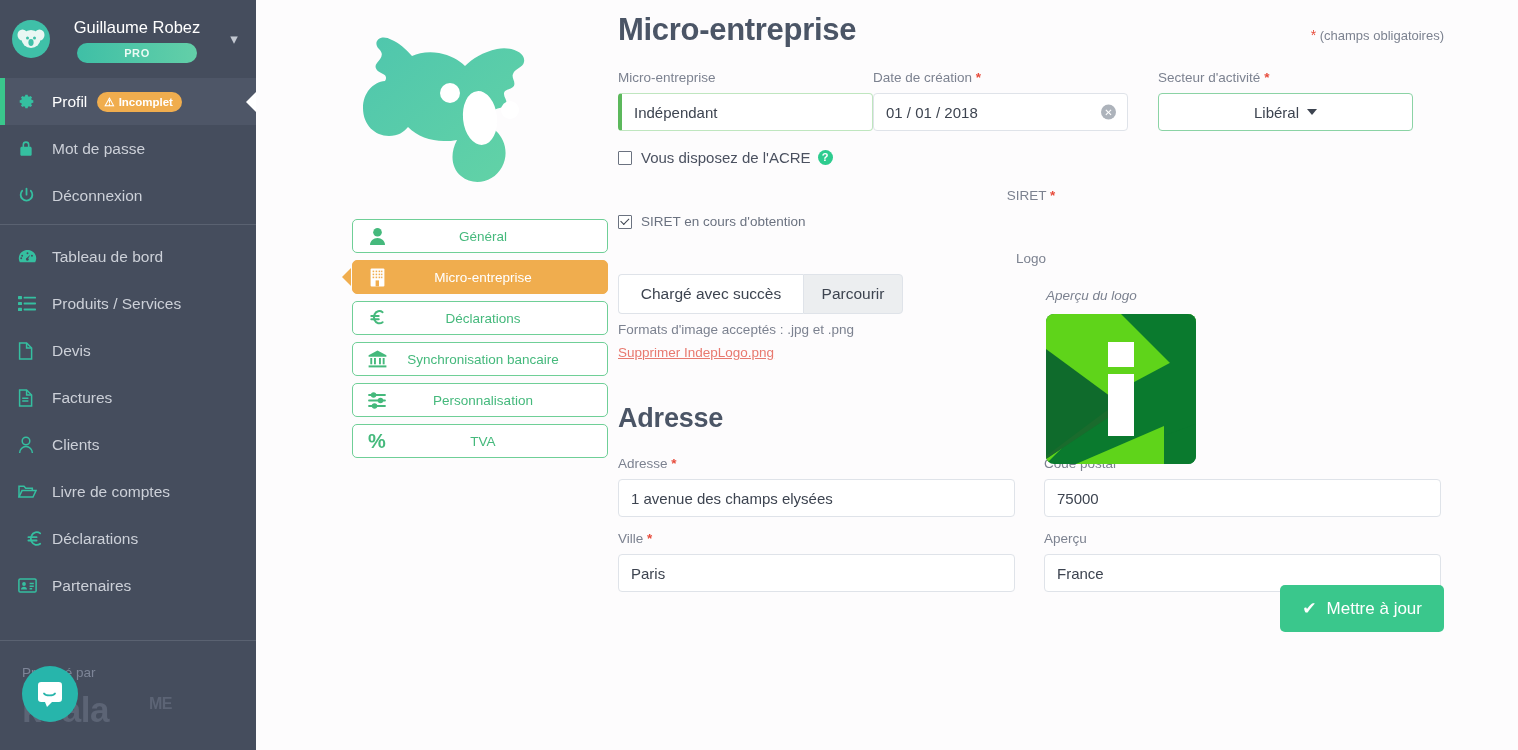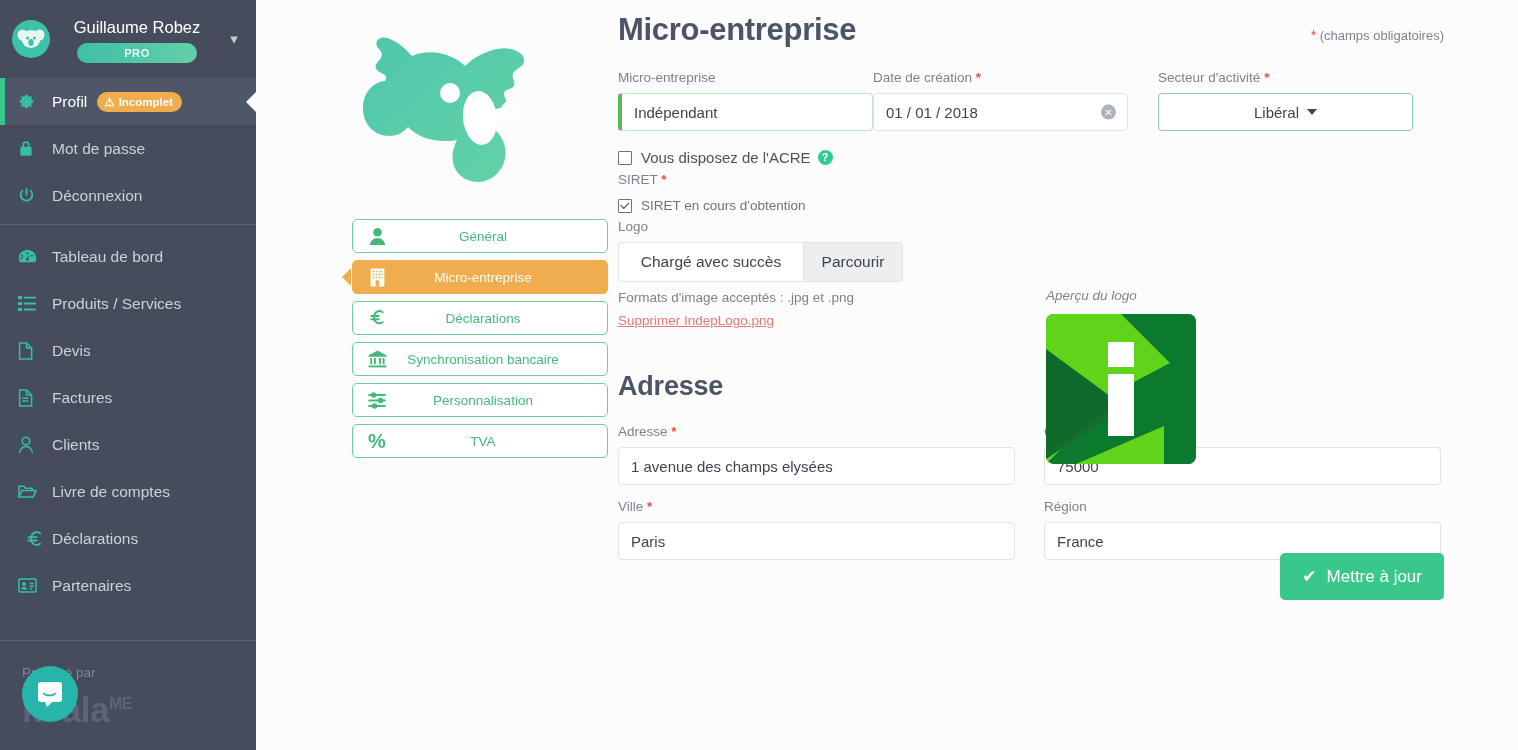--- a/index.html
+++ b/index.html
@@ -90,21 +90,21 @@
     height: 110px;
     position: relative;
   }
   .sb-foot-lbl { color: #7d8597; font-size: 13.5px; }
   .sb-brand {
     margin-top: 2px;
     color: #5c6475;
     font-size: 35px; font-weight: bold; letter-spacing: -0.5px;
     line-height: 44px;
   }
-  .sb-brand sup { font-size: 16px; vertical-align: super; font-weight: bold; }
+  .sb-brand sup { font-size: 16px; vertical-align: super; font-weight: bold; margin-left: 40px; }
   .intercom {
     position: absolute; left: 22px; bottom: 28px;
     width: 56px; height: 56px; border-radius: 50%;
     background: #27b5ab;
     display: flex; align-items: center; justify-content: center;
     cursor: pointer; z-index: 30;
   }
 
   
   .content { flex: 1; position: relative; background: #fdfcfd; }
@@ -195,21 +195,21 @@
     transform: rotate(-45deg) translate(0.5px,-1px);
   }
   .help-ico {
     width: 15px; height: 15px; border-radius: 50%;
     background: #2ecc8f; color: #fff;
     font-size: 11px; font-weight: bold; line-height: 15px; text-align: center;
     margin-left: 7px; cursor: pointer;
   }
   .check-row.small { font-size: 13.5px; color: #6b7280; margin-top: 11px; }
 
-  .sect-lbl { font-size: 13.5px; color: #7c8290; margin-top: 6px; }
+  .sect-lbl { font-size: 13.5px; color: #7c8290; margin-top: 22px; text-align: center; }
 
   .file-row { display: flex; margin-top: 8px; width: 285px; }
   .file-name {
     flex: 1; height: 40px;
     border: 1px solid #dfe3e9; border-right: none;
     border-radius: 4px 0 0 4px;
     background: #fff;
     display: flex; align-items: center; justify-content: center;
     font-size: 15.5px; color: #3d4450;
   }
@@ -606,21 +606,21 @@
       <div class="row" style="margin-top:14px;">
         <div class="fld" style="width:397px;">
           <label class="fld-lbl">
             <span>Ville</span>
             <span class="star">*</span>
           </label>
           <input class="txt" value="Paris" style="">
         </div>
         <div class="fld" style="width:397px;margin-left:29px;">
           <label class="fld-lbl">
-            <span>Région</span>
+            <span>Aperçu</span>
           </label>
           <input class="txt" value="France" style="">
         </div>
       </div>
 
       <button class="btn-update">
         <span>✔</span>
         <span>Mettre à jour</span>
       </button>
 

